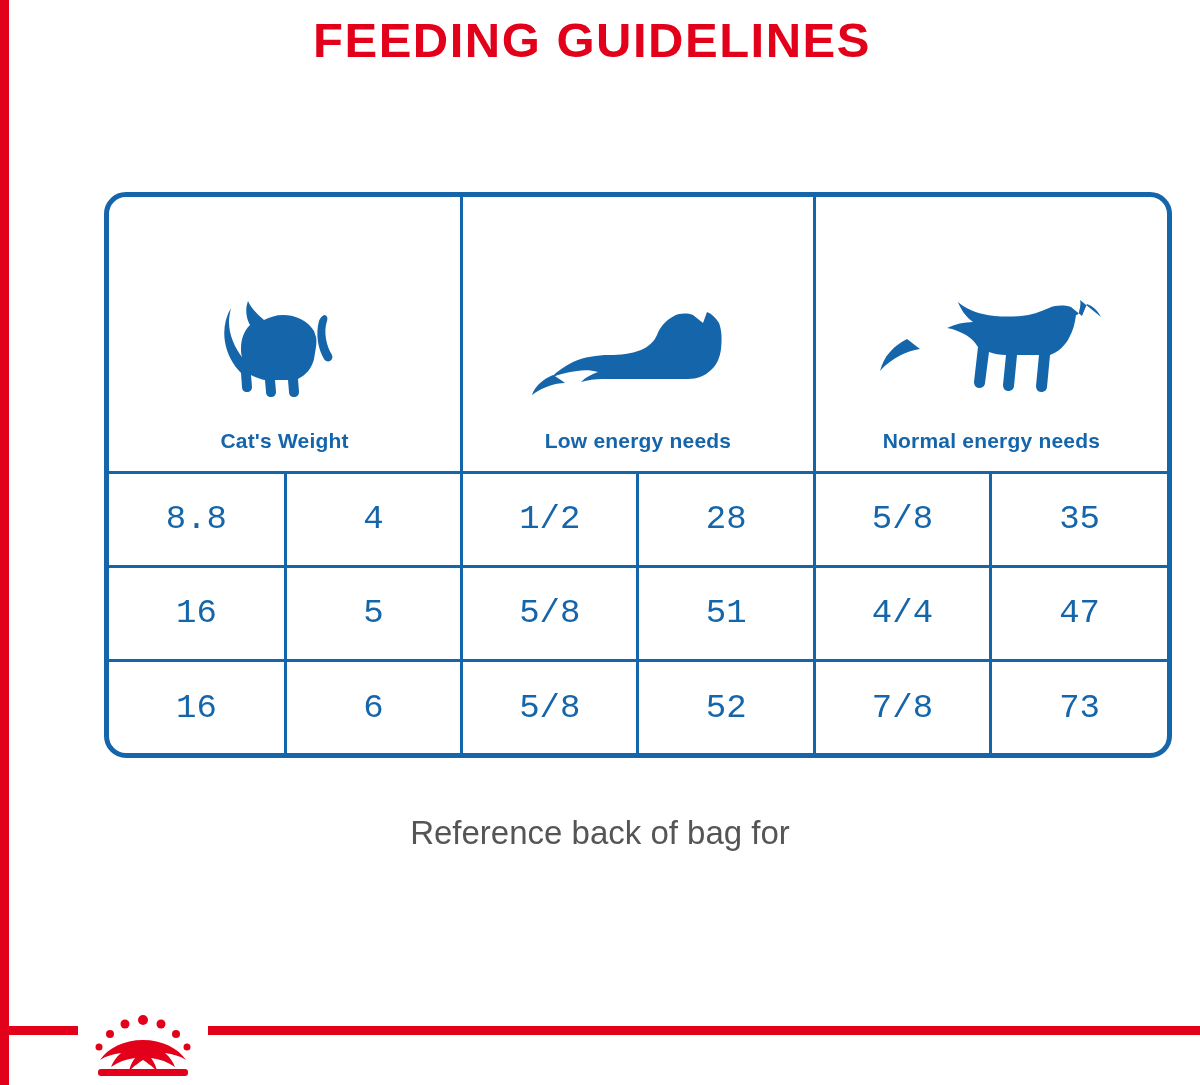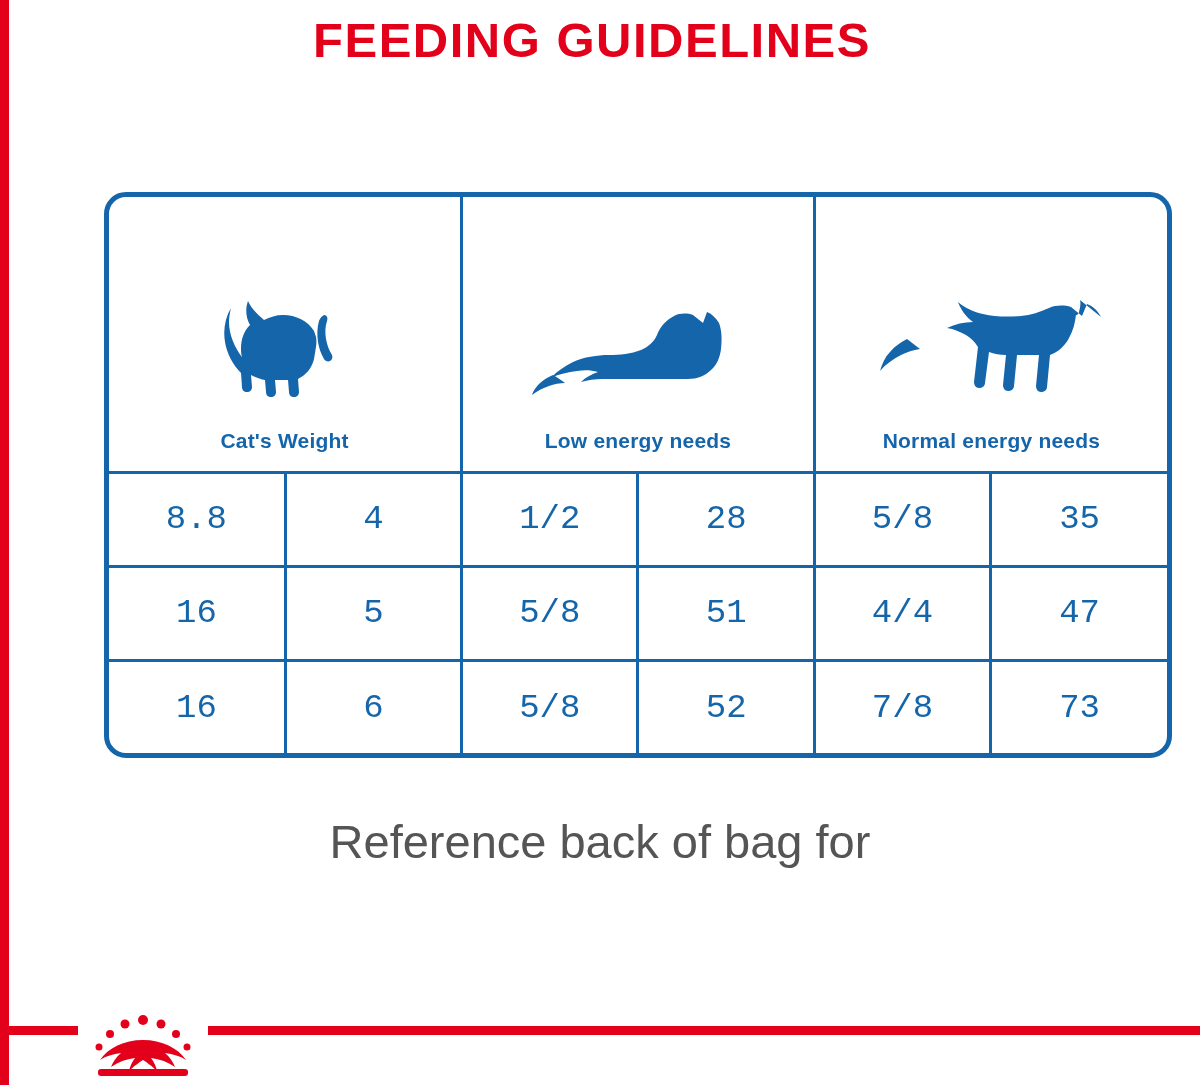--- a/index.html
+++ b/index.html
@@ -94,21 +94,21 @@
   .sub-head td { height: 76px; font-size: 31px; }
   .data-row td { height: 77px; font-size: 34px; font-family: Liberation Mono, monospace; }
 
   .note {
     position: absolute;
     top: 812px;
     left: 0;
     width: 1200px;
     text-align: center;
     color: #555555;
-    font-size: 47px;
+    font-size: 33px;
     line-height: 1.28;
   }
 
   
   .bottom-rule {
     position: absolute;
     left: 0;
     top: 1026px;
     width: 1200px;
     height: 9px;

